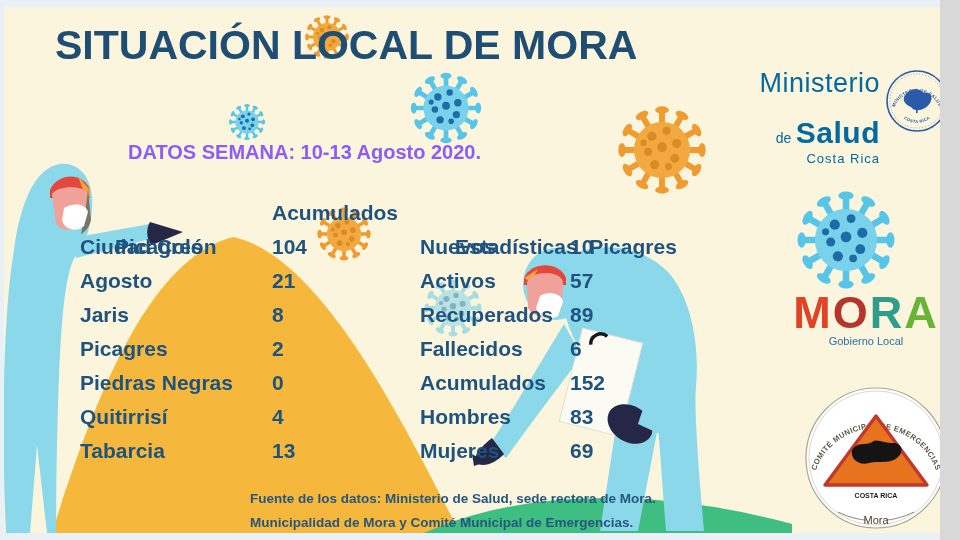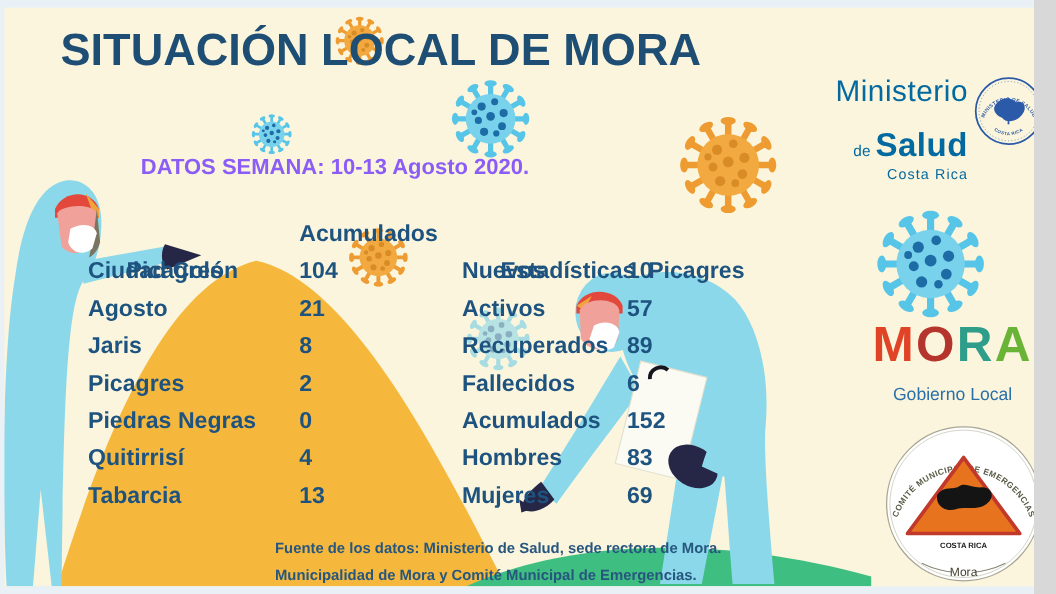--- a/index.html
+++ b/index.html
@@ -41,21 +41,21 @@
   .min-salud{font-size:30px;font-weight:bold;letter-spacing:.5px;}
   .min-cr{font-size:13px;margin-top:4px;letter-spacing:1px;}
   .seal{position:absolute;left:885px;top:69px;z-index:2;}
 
   .mora-logo{position:absolute;left:788px;top:290px;width:156px;z-index:2;text-align:center;}
   .mora-name{font-size:45px;font-weight:bold;letter-spacing:2px;line-height:1;}
   .mora-name .l0{color:#E04326;}
   .mora-name .l1{color:#B5342C;}
   .mora-name .l2{color:#2E9E8B;}
   .mora-name .l3{color:#69B437;}
-  .mora-tag{font-size:16px;color:#2B6FA8;margin-top:16px;}
+  .mora-tag{font-size:11px;color:#2B6FA8;margin-top:0;}
 
   .cme-logo{position:absolute;left:800px;top:386px;z-index:2;}
 </style>
 </head>
 <body>
 
 <div class="stage">
 
   <svg width="0" height="0" style="position:absolute" aria-hidden="true">
     <defs>

